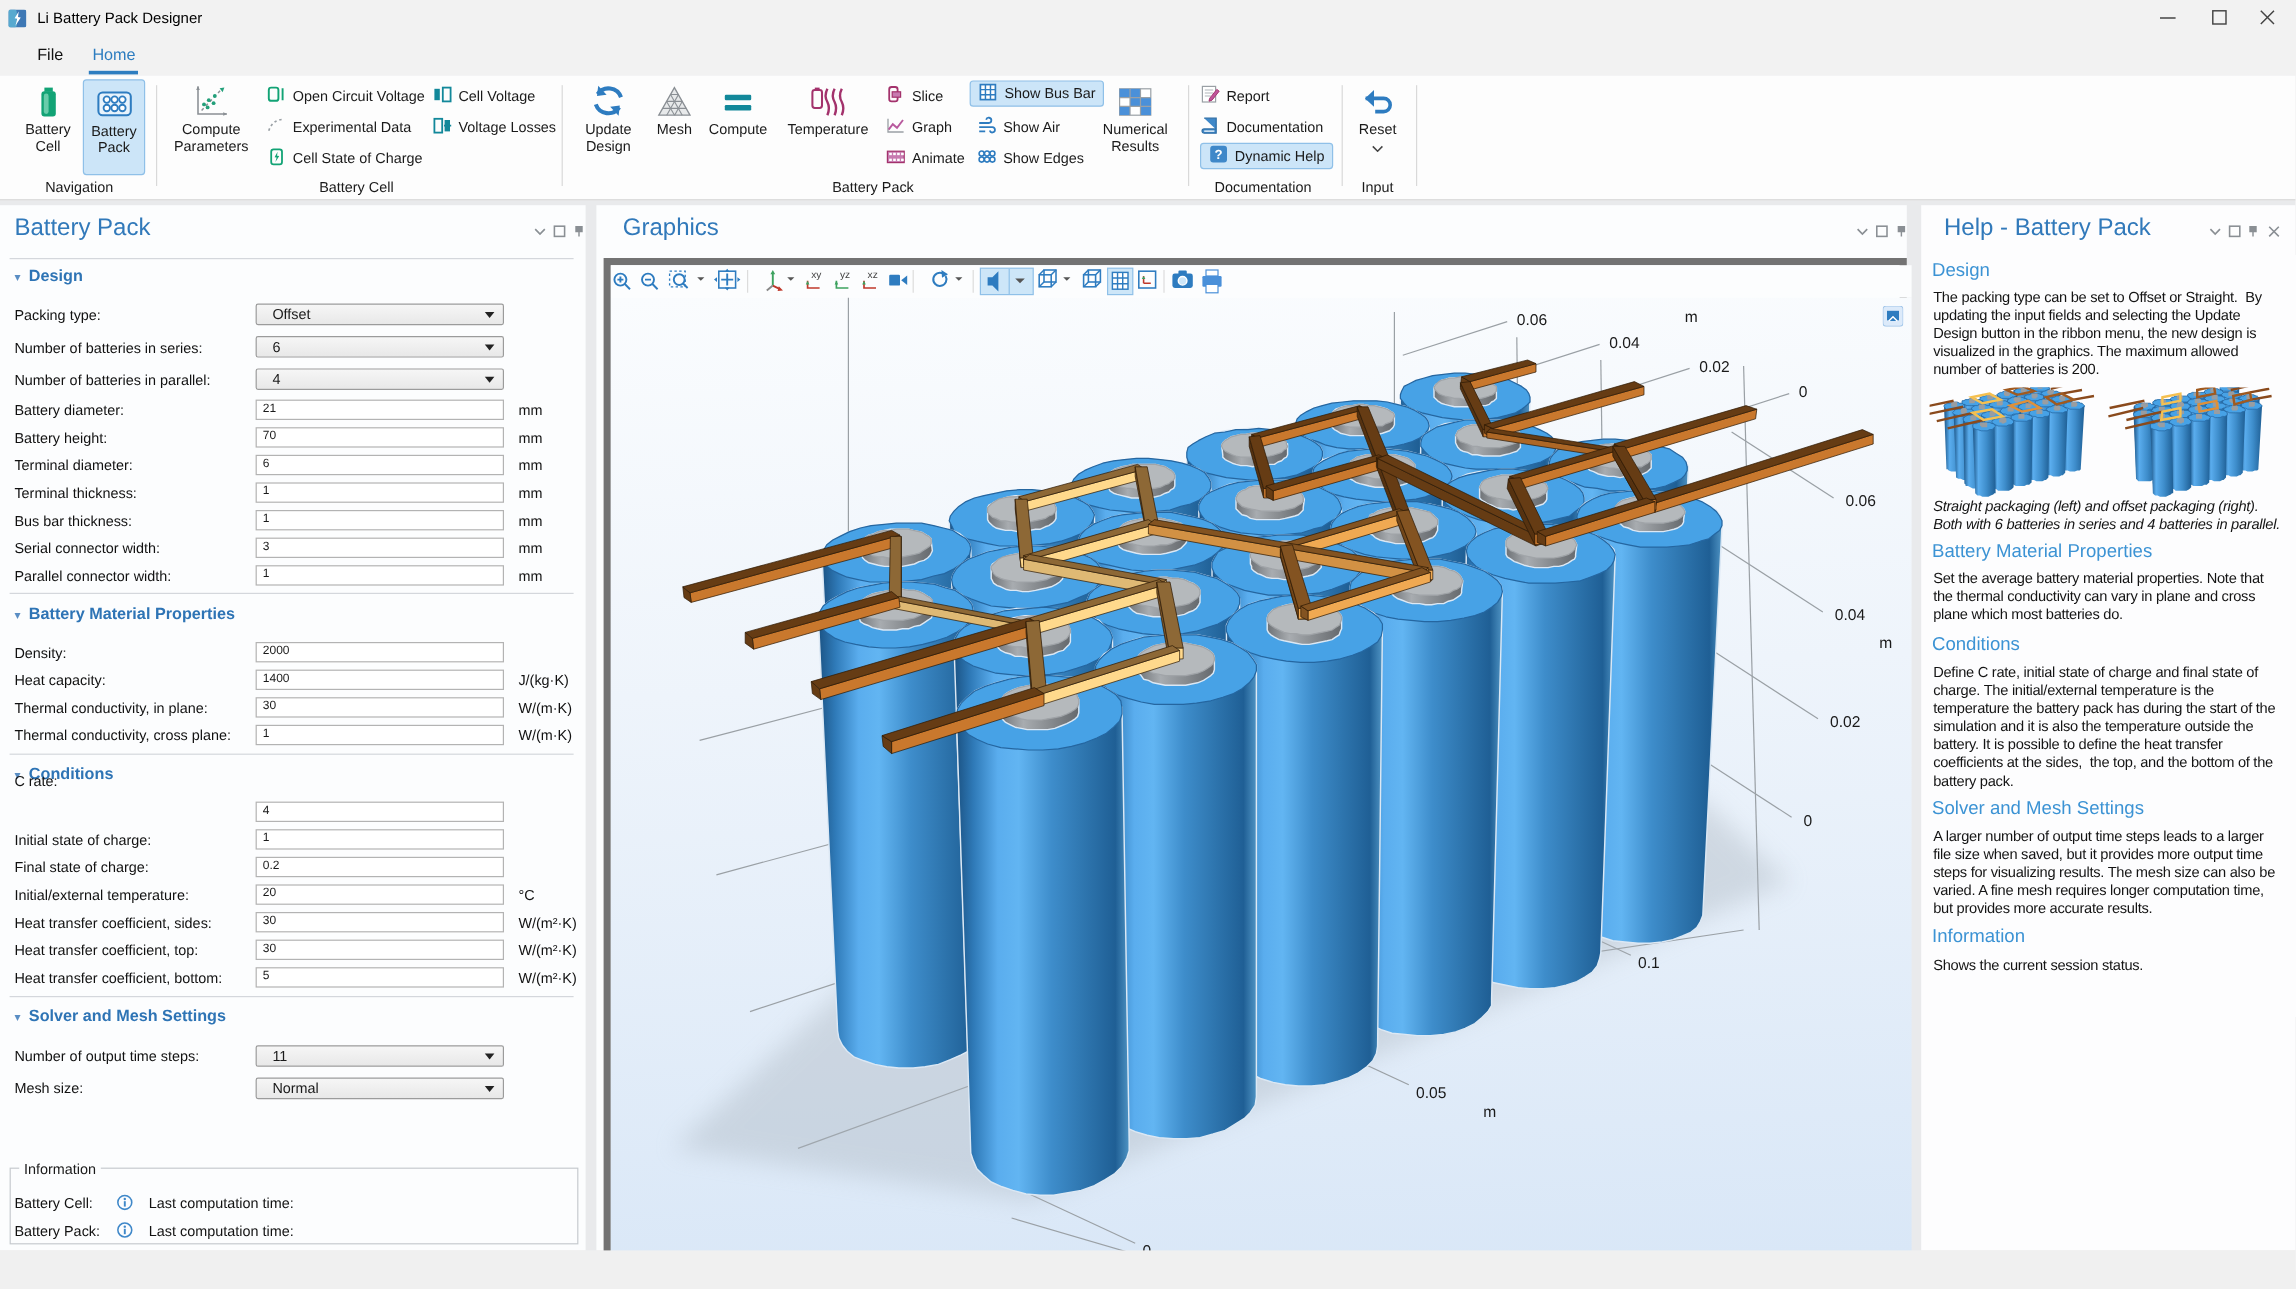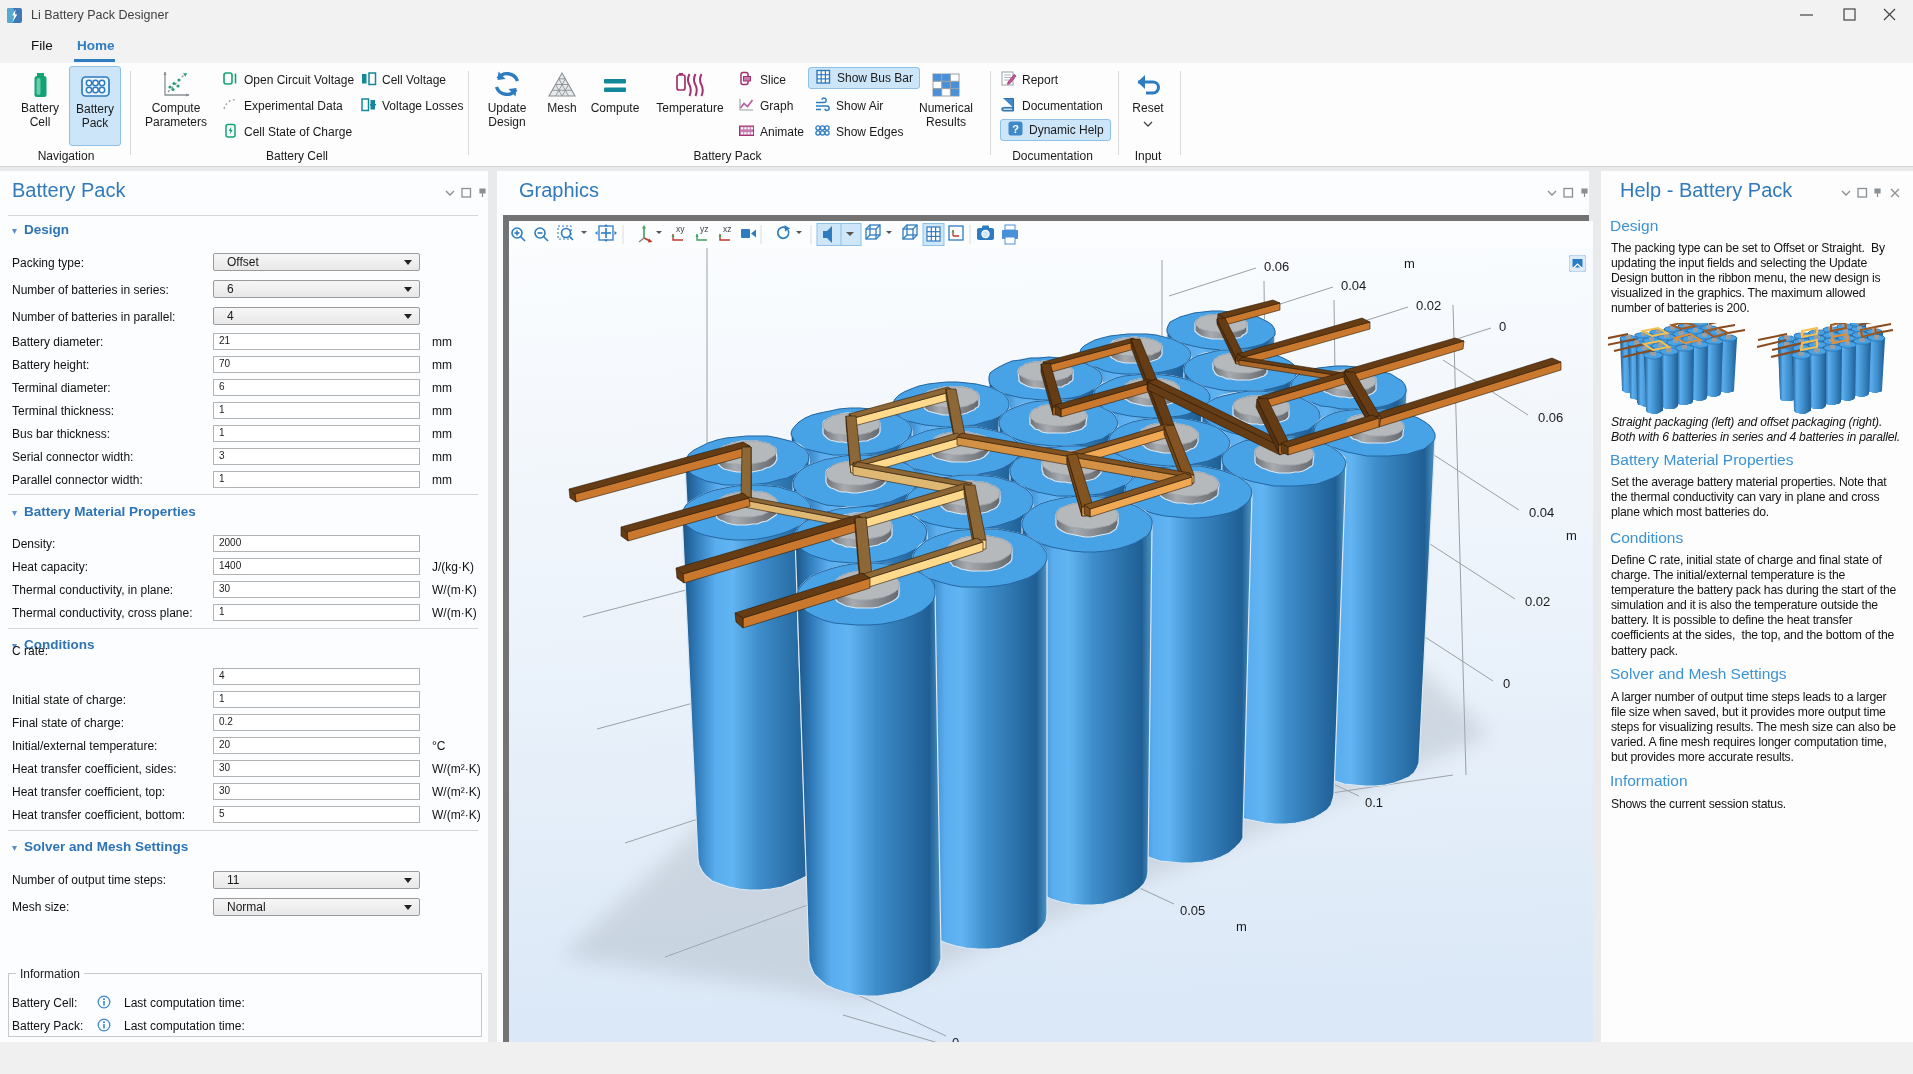--- a/index.html
+++ b/index.html
@@ -1,25 +1,25 @@
 <!DOCTYPE html>
 <html><head>
 <meta charset="utf-8">
 <style>
 * { margin:0; padding:0; box-sizing:border-box; }
 html,body { width:1913px; height:1074px; overflow:hidden; }
 body { font-family:"Liberation Sans",sans-serif; background:#e9eaec; position:relative; font-size:12px; color:#1a1a1a; }
 .abs { position:absolute; }
 
 #titlebar { position:absolute; left:0; top:0; width:1913px; height:30px; background:#f2f2f2; }
-#titlebar .ttl { position:absolute; left:31px; top:8px; font-size:12.5px; color:#404040; }
+#titlebar .ttl { position:absolute; left:31px; top:8px; font-size:12.5px; color:#000000; }
 
 #tabs { position:absolute; left:0; top:30px; width:1913px; height:33px; background:#f2f2f2; }
 #tabs .file { position:absolute; left:31px; top:8px; font-size:13.5px; color:#111; }
-#tabs .home { position:absolute; left:77px; top:8px; font-size:13.5px; color:#2d7dc0;font-weight:bold; }
+#tabs .home { position:absolute; left:77px; top:8px; font-size:13.5px; color:#2d7dc0; }
 #tabs .hline { position:absolute; left:74px; top:29px; width:41px; height:3px; background:#2d7dc0; }
 
 #ribbon { position:absolute; left:0; top:63px; width:1913px; height:104px; background:#fdfdfd; border-bottom:1px solid #d5d5d5; }
 .rsep { position:absolute; top:8px; height:84px; width:1px; background:#d9d9d9; }
 .glabel { position:absolute; top:86px; font-size:12px; color:#1a1a1a; text-align:center; }
 .bigbtn { position:absolute; top:3px; height:80px; text-align:center; font-size:12px; color:#1a1a1a; }
 .bigbtn .ic { margin:4px auto 2px auto; width:30px; height:30px; }
 .bigbtn .lb { line-height:13.5px; }
 .selbig { background:#cce5f8; border:1px solid #8fc0e8; border-radius:3px; }
 .smbtn { position:absolute; height:22px; font-size:12px; color:#1a1a1a; white-space:nowrap; }

